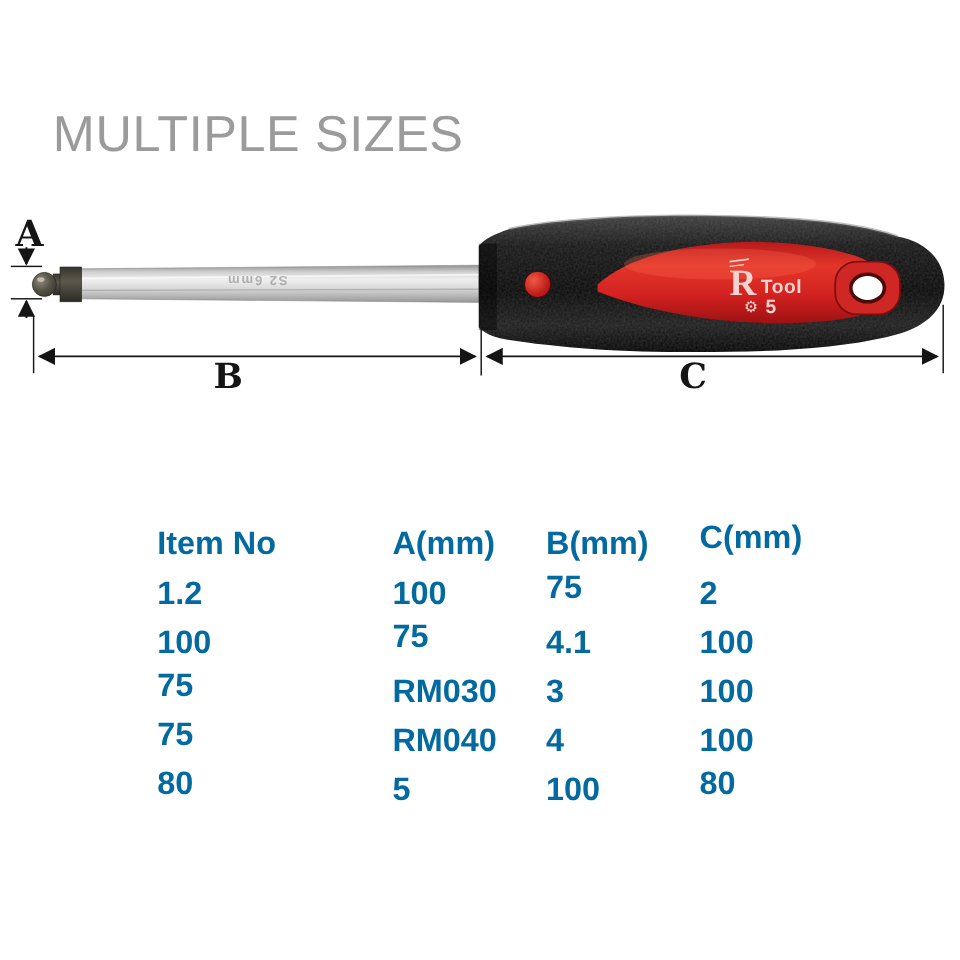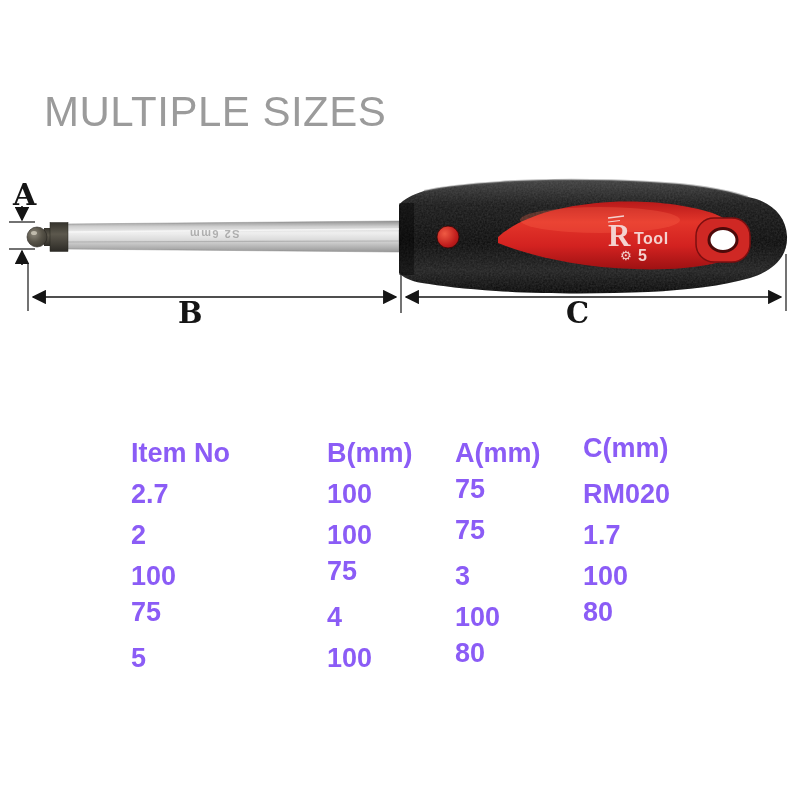--- a/index.html
+++ b/index.html
@@ -11,21 +11,21 @@
     position:absolute; left:44px; top:88px; margin:0;
     font-size:42px; font-weight:400; letter-spacing:0.5px;
     color:#9b9b9b; font-family:"Liberation Sans", sans-serif;
   }
   .tool-svg { position:absolute; left:0; top:165px; width:800px; height:170px; }
 
   .spec-table {
     position:absolute; left:131px; top:433px;
     display:grid; grid-template-columns:196px 128px 128px 90px;
     grid-auto-rows:41px; align-items:center;
-    font-weight:bold; font-size:27px; color:#8b5cf6;
+    font-weight:bold; font-size:27px; color:#0369a1;
     font-family:"Liberation Sans", sans-serif;
   }
   .spec-table .cell { white-space:nowrap; }
   .spec-table .c4 { transform:translateY(-5px); }
 
   .dim-label { font-family:"DejaVu Serif", serif; font-weight:bold; fill:#151515; }
   .ann { stroke:#151515; stroke-width:1.6; fill:none; }
   .ann-thin { stroke:#151515; stroke-width:1.2; fill:none; }
 </style>
 </head>
@@ -145,41 +145,42 @@
         <text x="608" y="81" font-size="31" font-weight="bold" font-family="Liberation Serif, serif">R</text>
         <text x="634" y="79" font-size="16" font-weight="bold" letter-spacing="0.5">Tool</text>
         <text x="620" y="95" font-size="13" font-family="DejaVu Sans, sans-serif">⚙</text>
         <text x="638" y="96" font-size="16" font-weight="bold">5</text>
       </g>
     </g>
   </svg>
 
   <div class="spec-table">
     <div class="cell">Item No</div>
+    <div class="cell">A(mm)</div>
     <div class="cell">B(mm)</div>
-    <div class="cell">A(mm)</div>
     <div class="cell c4">C(mm)</div>
 
-    <div class="cell">2.7</div>
+    <div class="cell">1.2</div>
     <div class="cell">100</div>
     <div class="cell c4">75</div>
 
-    <div class="cell">RM020</div>
     <div class="cell">2</div>
     <div class="cell">100</div>
     <div class="cell c4">75</div>
 
-    <div class="cell">1.7</div>
+    <div class="cell">4.1</div>
     <div class="cell">100</div>
     <div class="cell c4">75</div>
 
+    <div class="cell">RM030</div>
     <div class="cell">3</div>
     <div class="cell">100</div>
     <div class="cell c4">75</div>
 
+    <div class="cell">RM040</div>
     <div class="cell">4</div>
     <div class="cell">100</div>
     <div class="cell c4">80</div>
 
     <div class="cell">5</div>
     <div class="cell">100</div>
     <div class="cell c4">80</div>
   </div>
 
 </div>

